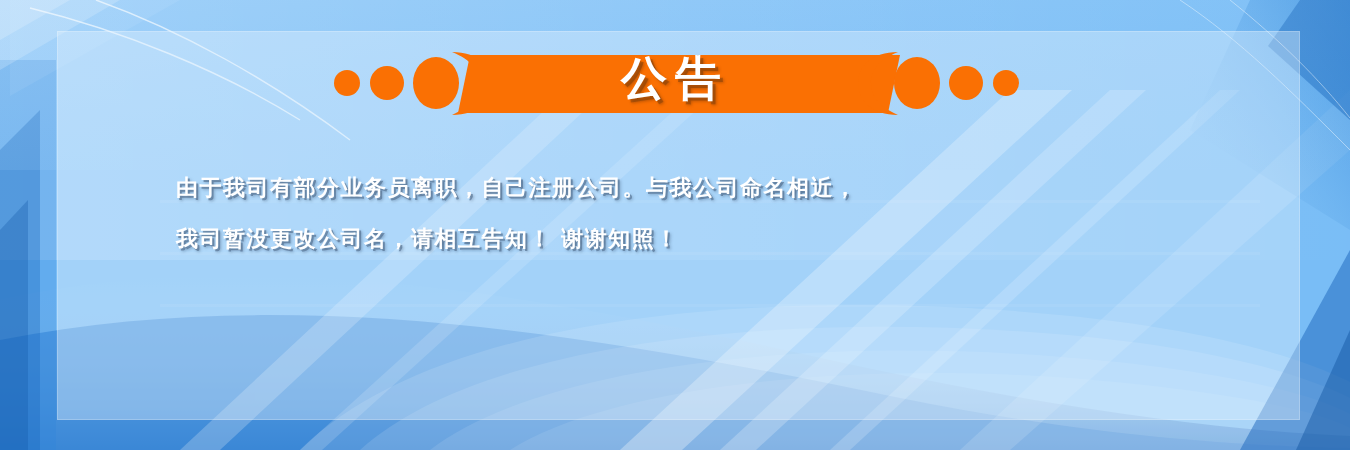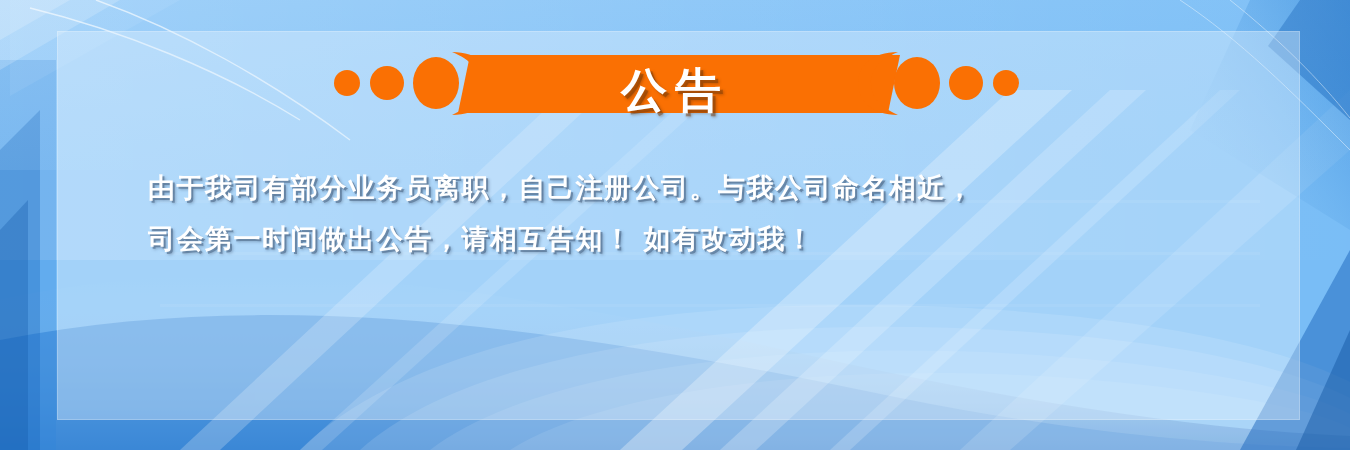--- a/index.html
+++ b/index.html
@@ -53,39 +53,39 @@
     height: 80px;
     line-height: 68px;
     text-align: center;
     font-size: 46px;
     font-weight: bold;
     color: #ffffff;
     letter-spacing: 8px;
     text-shadow: 3px 3px 0 rgba(120, 60, 10, 0.45),
                  4px 4px 3px rgba(90, 40, 5, 0.35);
     white-space: nowrap;
-    margin-top: 12px;
   }
 
   
   .body-text {
     position: absolute;
     left: 148px;
     top: 162px;
     width: 1080px;
   }
   .body-line {
-    font-size: 27px;
+    font-size: 22px;
     font-weight: bold;
     color: #ffffff;
     line-height: 51px;
     letter-spacing: 1.5px;
     white-space: nowrap;
     text-shadow: 2px 2px 0 rgba(70, 95, 125, 0.55),
                  3px 3px 3px rgba(45, 70, 100, 0.35);
+    margin-left: 28px;
   }
 </style>
 </head>
 <body>
 
 <div class="stage">
 
   <div class="bg-layer">
     <svg viewBox="0 0 1350 450" preserveAspectRatio="none" aria-hidden="true">
       <defs>
@@ -186,16 +186,16 @@
       <ellipse cx="917" cy="39" rx="23" ry="26" fill="#fa7003"></ellipse>
       <circle cx="966" cy="39" r="17" fill="#fa7003"></circle>
       <circle cx="1006" cy="39" r="13" fill="#fa7003"></circle>
     </svg>
   </div>
 
   <div class="banner-title">公告</div>
 
   <div class="body-text">
     <div class="body-line">由于我司有部分业务员离职，自己注册公司。与我公司命名相近，</div>
-    <div class="body-line">司会第一时间做出公告，请相互告知！ 如有改动我！</div>
+    <div class="body-line">我司暂没更改公司名，请相互告知！ 谢谢知照！</div>
   </div>
 
 </div>
 
 </body></html>

